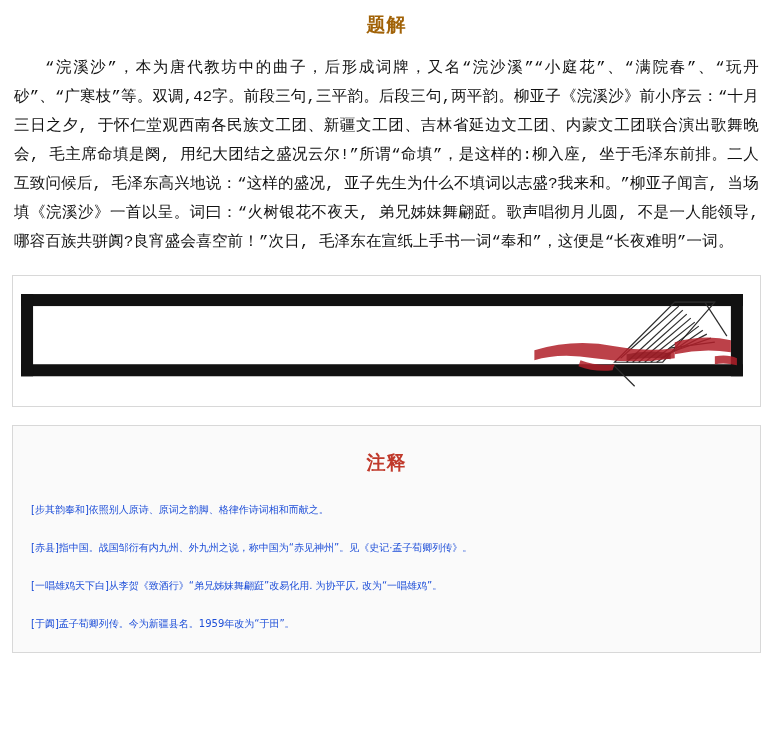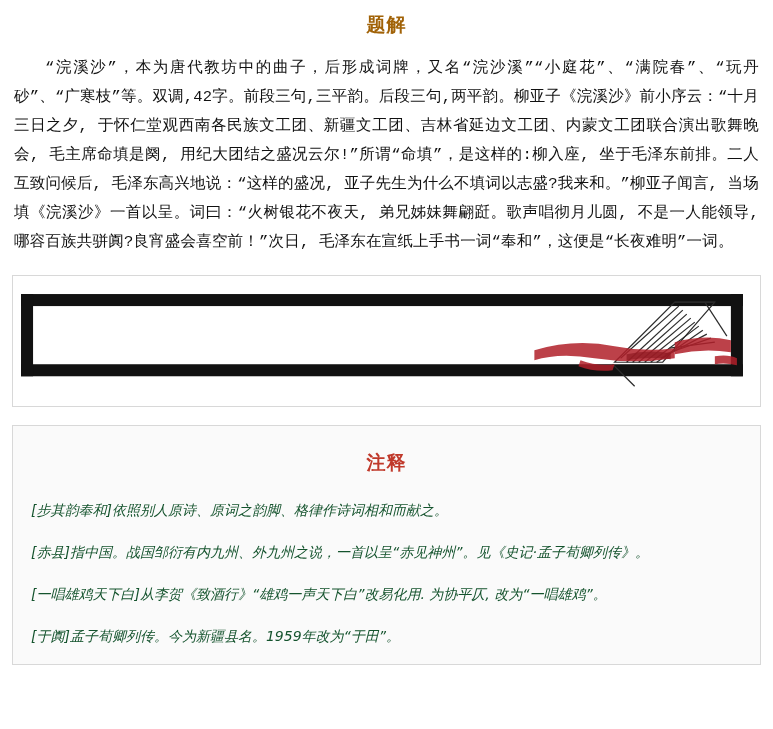--- a/index.html
+++ b/index.html
@@ -69,28 +69,27 @@
   }
   .notes-title {
     text-align: center;
     font-size: 19px;
     font-weight: bold;
     color: #c0392b;
     margin: 14px 0 20px 0;
     letter-spacing: 1px;
   }
   .note-line {
-    font-size: 14px;
+    font-size: 10px;
     line-height: 28px;
-    color: #14532d;
+    color: #1d4ed8;
     padding: 0 18px;
     text-align: justify;
     text-justify: inter-ideograph;
     margin-bottom: 2px;
-    font-style: italic;
   }
 </style>
 </head>
 <body>
 
 <div class="page">
 
   <h1 class="section-title">题解</h1>
 
   <p class="body-text">“浣溪沙”，本为唐代教坊中的曲子，后形成词牌，又名“浣沙溪”“小庭花”、“满院春”、“玩丹砂”、“广寒枝”等。双调,42字。前段三句,三平韵。后段三句,两平韵。柳亚子《浣溪沙》前小序云：“十月三日之夕, 于怀仁堂观西南各民族文工团、新疆文工团、吉林省延边文工团、内蒙文工团联合演出歌舞晚会, 毛主席命填是阕, 用纪大团结之盛况云尔!”所谓“命填”，是这样的:柳入座, 坐于毛泽东前排。二人互致问候后, 毛泽东高兴地说：“这样的盛况, 亚子先生为什么不填词以志盛?我来和。”柳亚子闻言, 当场填《浣溪沙》一首以呈。词曰：“火树银花不夜天, 弟兄姊妹舞翩跹。歌声唱彻月儿圆, 不是一人能领导, 哪容百族共骈阗?良宵盛会喜空前！”次日, 毛泽东在宣纸上手书一词“奉和”，这便是“长夜难明”一词。</p>
@@ -130,18 +129,18 @@
       </g>
       <g fill="#8e1a22" opacity="0.7">
         <path d="M612 78 q22 -5 44 -1 l0 6 q-22 -3 -44 1 z"></path>
       </g>
     </svg>
   </div>
 
   <div class="notes-box">
     <h2 class="notes-title">注释</h2>
     <p class="note-line">[步其韵奉和]依照别人原诗、原词之韵脚、格律作诗词相和而献之。</p>
-    <p class="note-line">[赤县]指中国。战国邹衍有内九州、外九州之说，一首以呈“赤见神州”。见《史记·孟子荀卿列传》。</p>
-    <p class="note-line">[一唱雄鸡天下白]从李贺《致酒行》“雄鸡一声天下白”改易化用. 为协平仄, 改为“一唱雄鸡”。</p>
+    <p class="note-line">[赤县]指中国。战国邹衍有内九州、外九州之说，称中国为“赤见神州”。见《史记·孟子荀卿列传》。</p>
+    <p class="note-line">[一唱雄鸡天下白]从李贺《致酒行》“弟兄姊妹舞翩跹”改易化用. 为协平仄, 改为“一唱雄鸡”。</p>
     <p class="note-line">[于阗]孟子荀卿列传。今为新疆县名。1959年改为“于田”。</p>
   </div>
 
 </div>
 
 </body></html>

